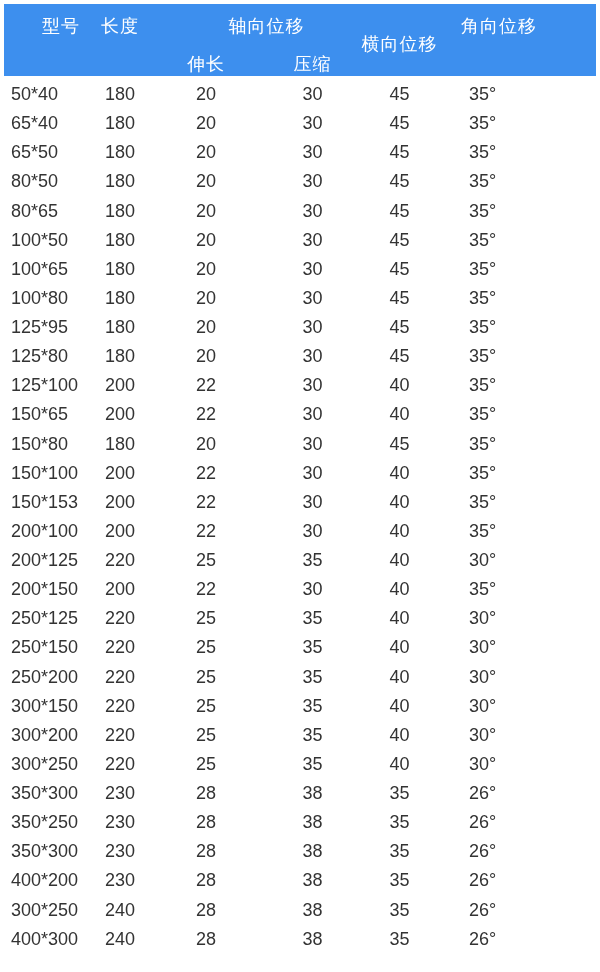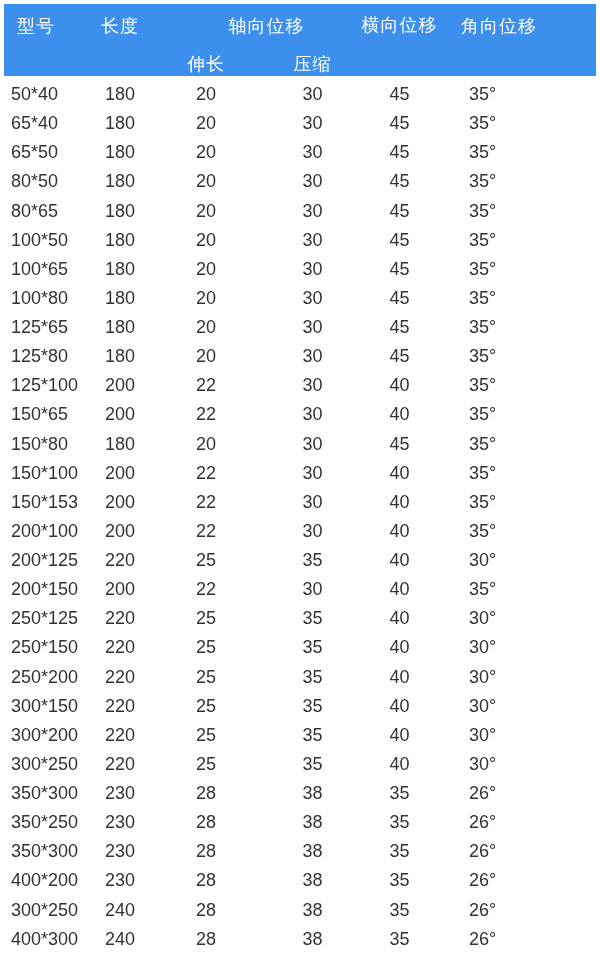--- a/index.html
+++ b/index.html
@@ -34,26 +34,26 @@
     color: #ffffff;
     font-weight: normal;
     font-size: 18px;
     vertical-align: top;
     padding: 0;
     white-space: nowrap;
     letter-spacing: 1px;
   }
   thead tr.r1 th { height: 38px; padding-top: 10px; }
   thead tr.r2 th { height: 24px; padding-top: 0; vertical-align: top; }
-  thead th.h-model { text-align: left; padding-left: 13px; }
+  thead th.h-model { text-align: right; padding-left: 13px; }
   thead th.h-lateral { position: relative; }
   thead th.h-lateral span {
     position: absolute;
     left: 50%;
-    top: 9px;
+    top: 28px;
     transform: translateX(-50%);
     white-space: nowrap;
   }
   thead th.h-angular { padding-right: 24px; }
 
   tbody td {
     height: 29.13px;
     font-size: 18px;
     color: #333333;
     text-align: center;
@@ -152,21 +152,21 @@
         </tr>
         <tr>
           <td class="c-model">100*80</td>
           <td>180</td>
           <td>20</td>
           <td>30</td>
           <td>45</td>
           <td class="c-angular">35°</td>
         </tr>
         <tr>
-          <td class="c-model">125*65</td>
+          <td class="c-model">125*95</td>
           <td>180</td>
           <td>20</td>
           <td>30</td>
           <td>45</td>
           <td class="c-angular">35°</td>
         </tr>
         <tr>
           <td class="c-model">125*80</td>
           <td>180</td>
           <td>20</td>

